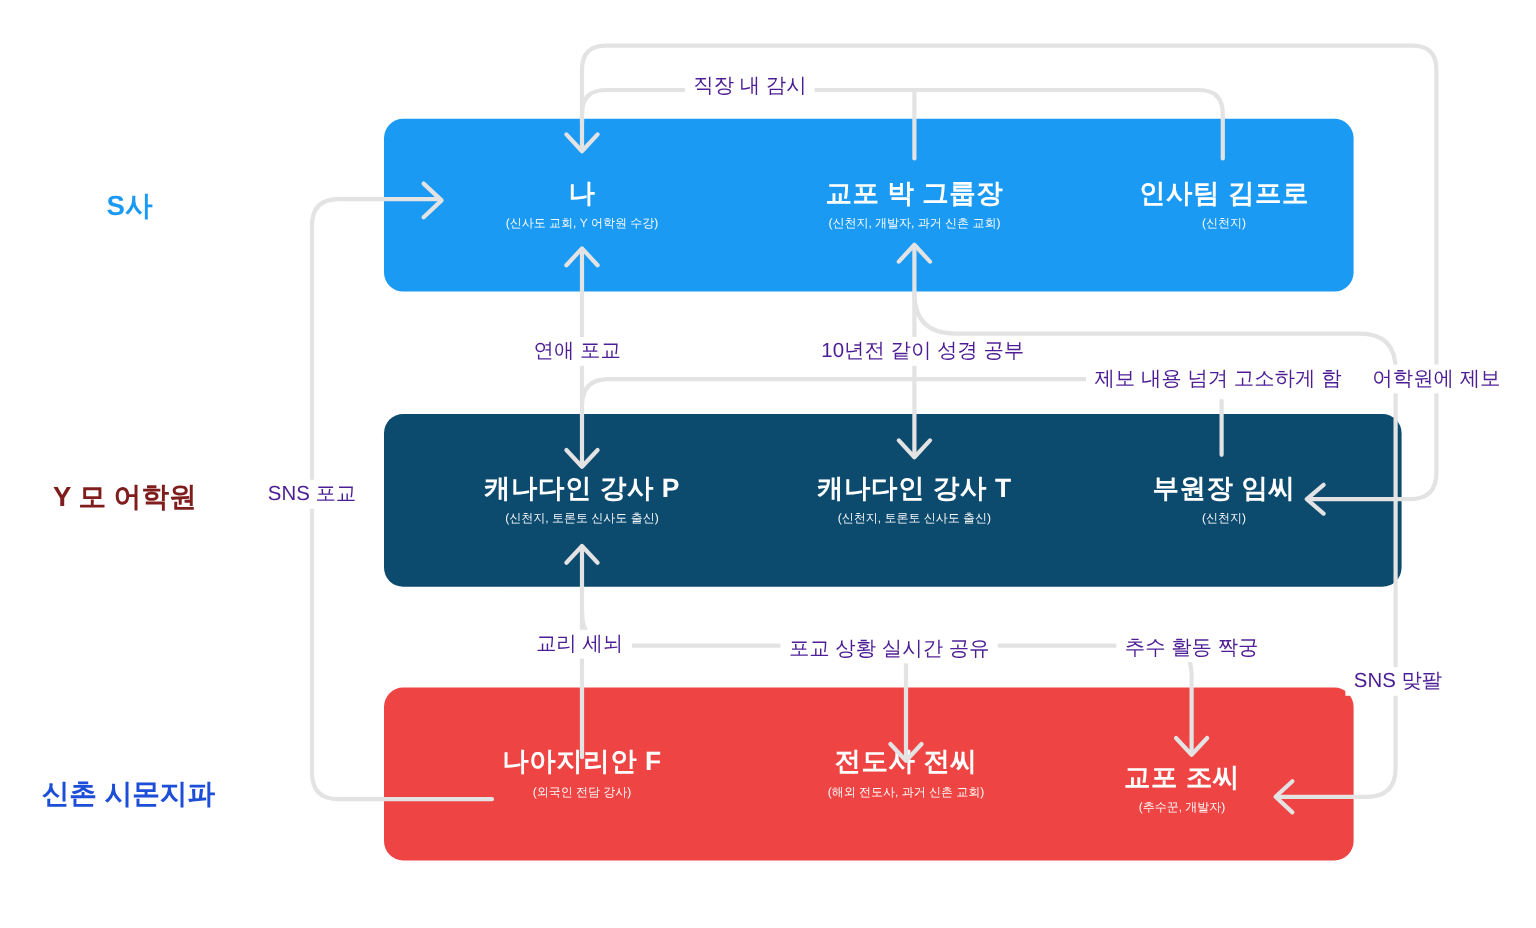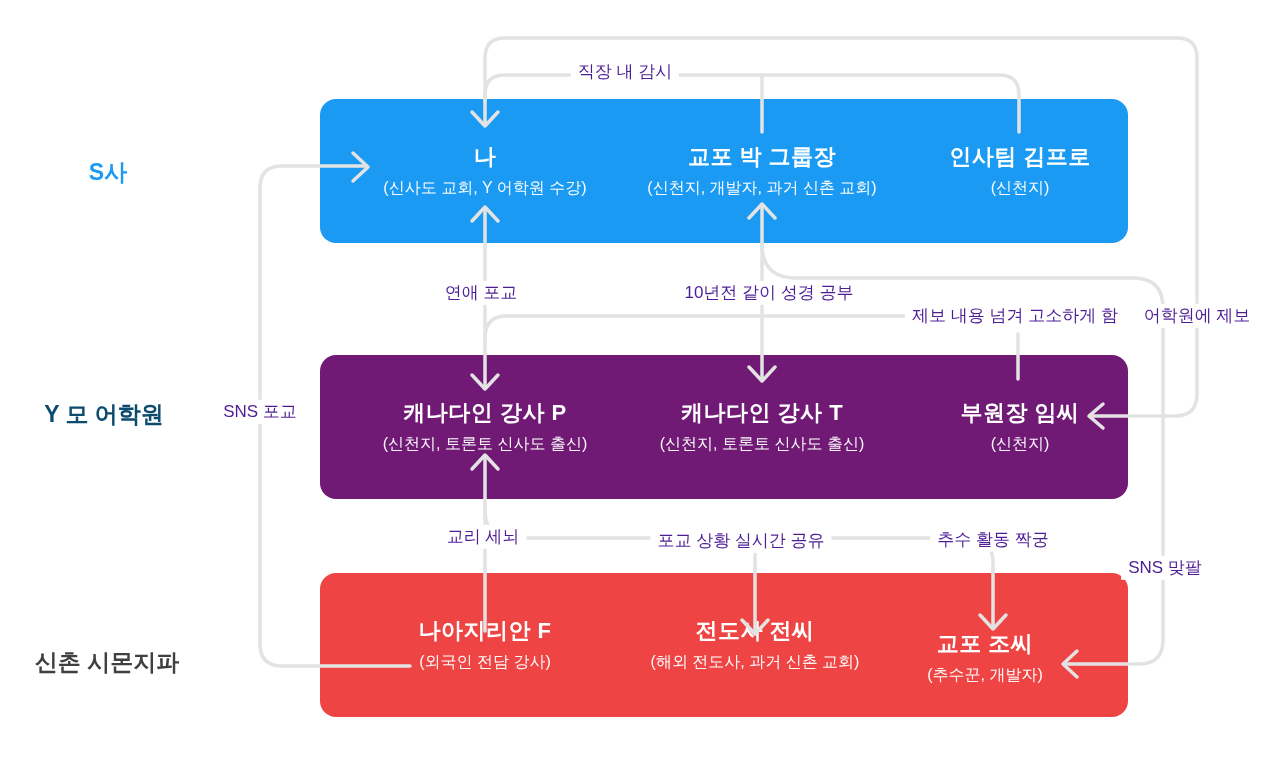--- a/index.html
+++ b/index.html
@@ -3,40 +3,40 @@
 <meta charset="utf-8">
 <style>
   html,body{margin:0;padding:0;background:#ffffff;}
   #canvas{
     position:relative;width:1280px;height:773px;background:#ffffff;overflow:hidden;
     font-family:"Liberation Sans","DejaVu Sans",sans-serif;
   }
   
   .band{position:absolute;left:320px;width:808px;height:144px;border-radius:16px;z-index:1;}
   .band-company{top:99px;background:#1b9af4;}
-  .band-academy{top:355px;background:#701a75;}
+  .band-academy{top:345px;background:#0c4a6e;padding-left:40px;}
   .band-sect{top:573px;background:#ef4444;}
   
   .person{
     position:absolute;top:0;height:100%;width:300px;
     display:flex;flex-direction:column;justify-content:center;align-items:center;
     text-align:center;color:#ffffff;z-index:2;
   }
   .p-name{font-size:22px;font-weight:bold;line-height:1.2;letter-spacing:0.5px;}
-  .p-desc{font-size:16px;line-height:1.25;margin-top:7px;opacity:0.97;}
+  .p-desc{font-size:10px;line-height:1.25;margin-top:7px;opacity:0.97;}
   .c1{left:15px;} .c2{left:292px;} .c3{left:550px;}
   .band-sect .c2{left:285px;} .band-sect .c3{left:515px;margin-top:13px;}
   
   .group-label{
     position:absolute;transform:translate(-50%,-50%);
     font-size:23px;font-weight:bold;white-space:nowrap;z-index:1;
   }
   .gl-company{left:108px;top:172px;color:#1b9af4;}
-  .gl-academy{left:104px;top:414px;color:#0c4a6e;}
-  .gl-sect{left:107px;top:662px;color:#404040;}
+  .gl-academy{left:104px;top:414px;color:#7f1d1d;}
+  .gl-sect{left:107px;top:662px;color:#1d4ed8;}
   
   #wires{position:absolute;left:0;top:0;z-index:3;pointer-events:none;}
   #wires path{fill:none;stroke:#e3e3e3;stroke-width:3.5;stroke-linecap:round;stroke-linejoin:round;}
   
   .edge-label{
     position:absolute;transform:translate(-50%,-50%);
     background:#ffffff;color:#4c1d95;font-size:17px;line-height:1.2;
     padding:2px 7px;white-space:nowrap;z-index:4;
   }
 </style>

